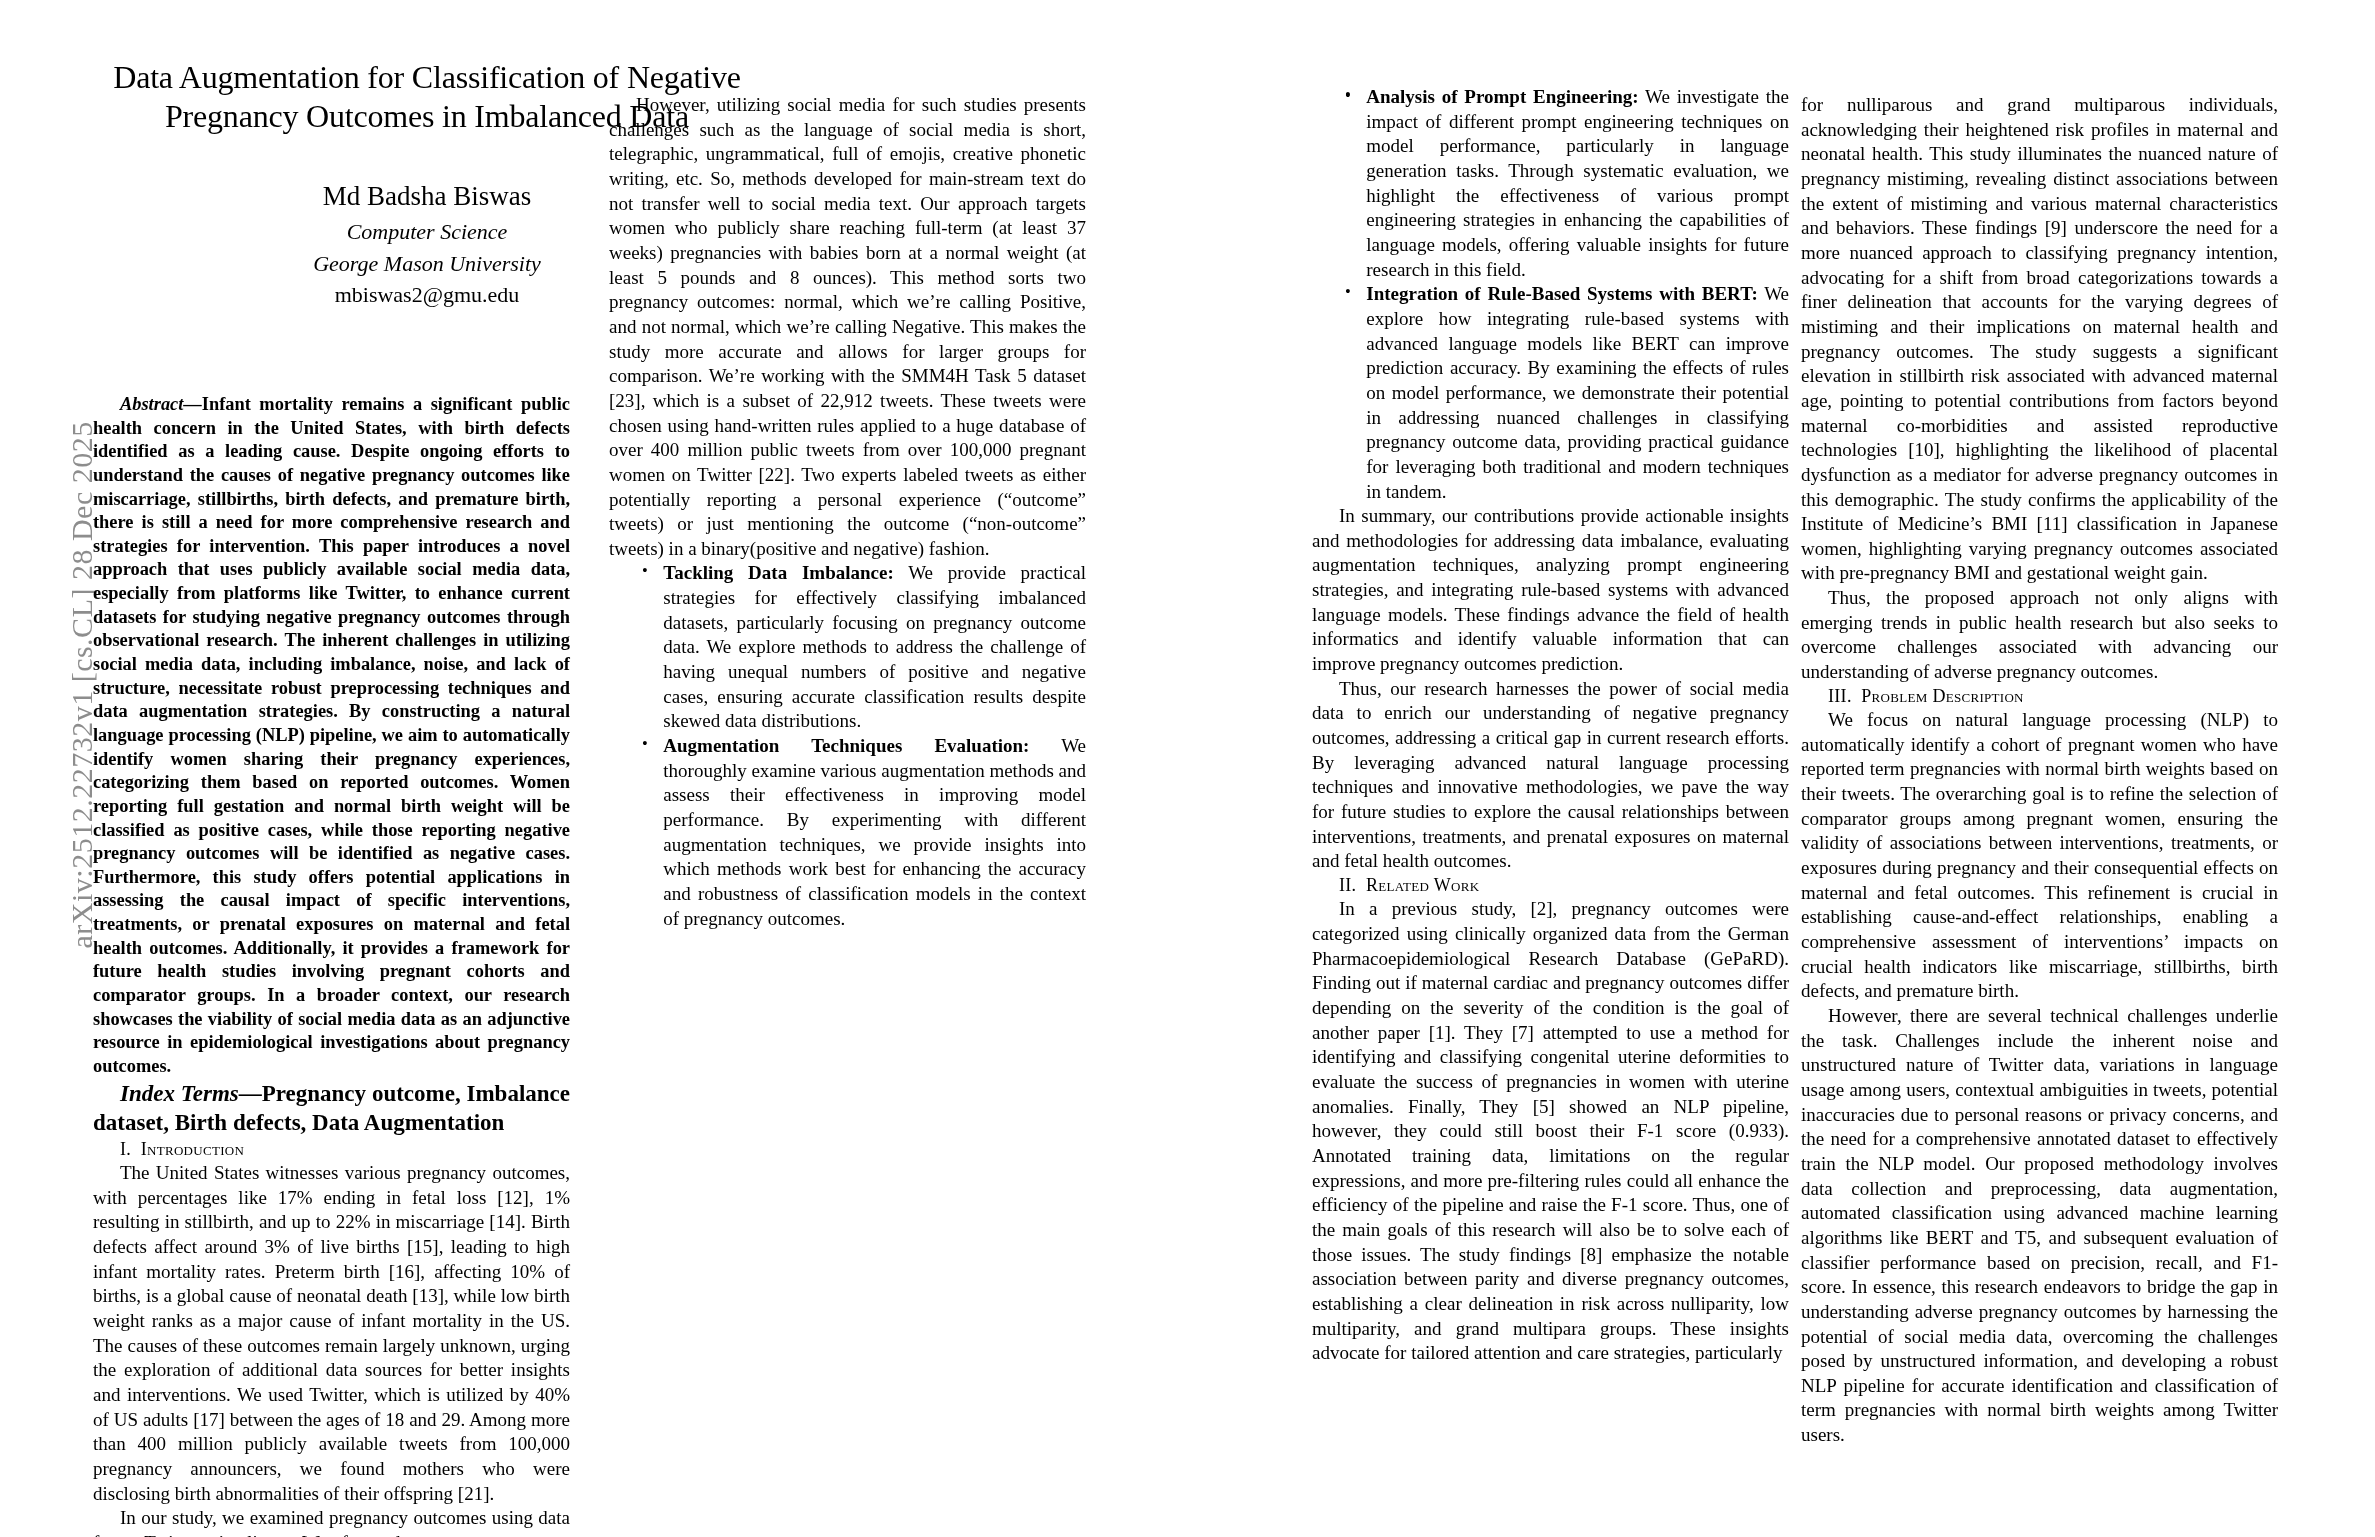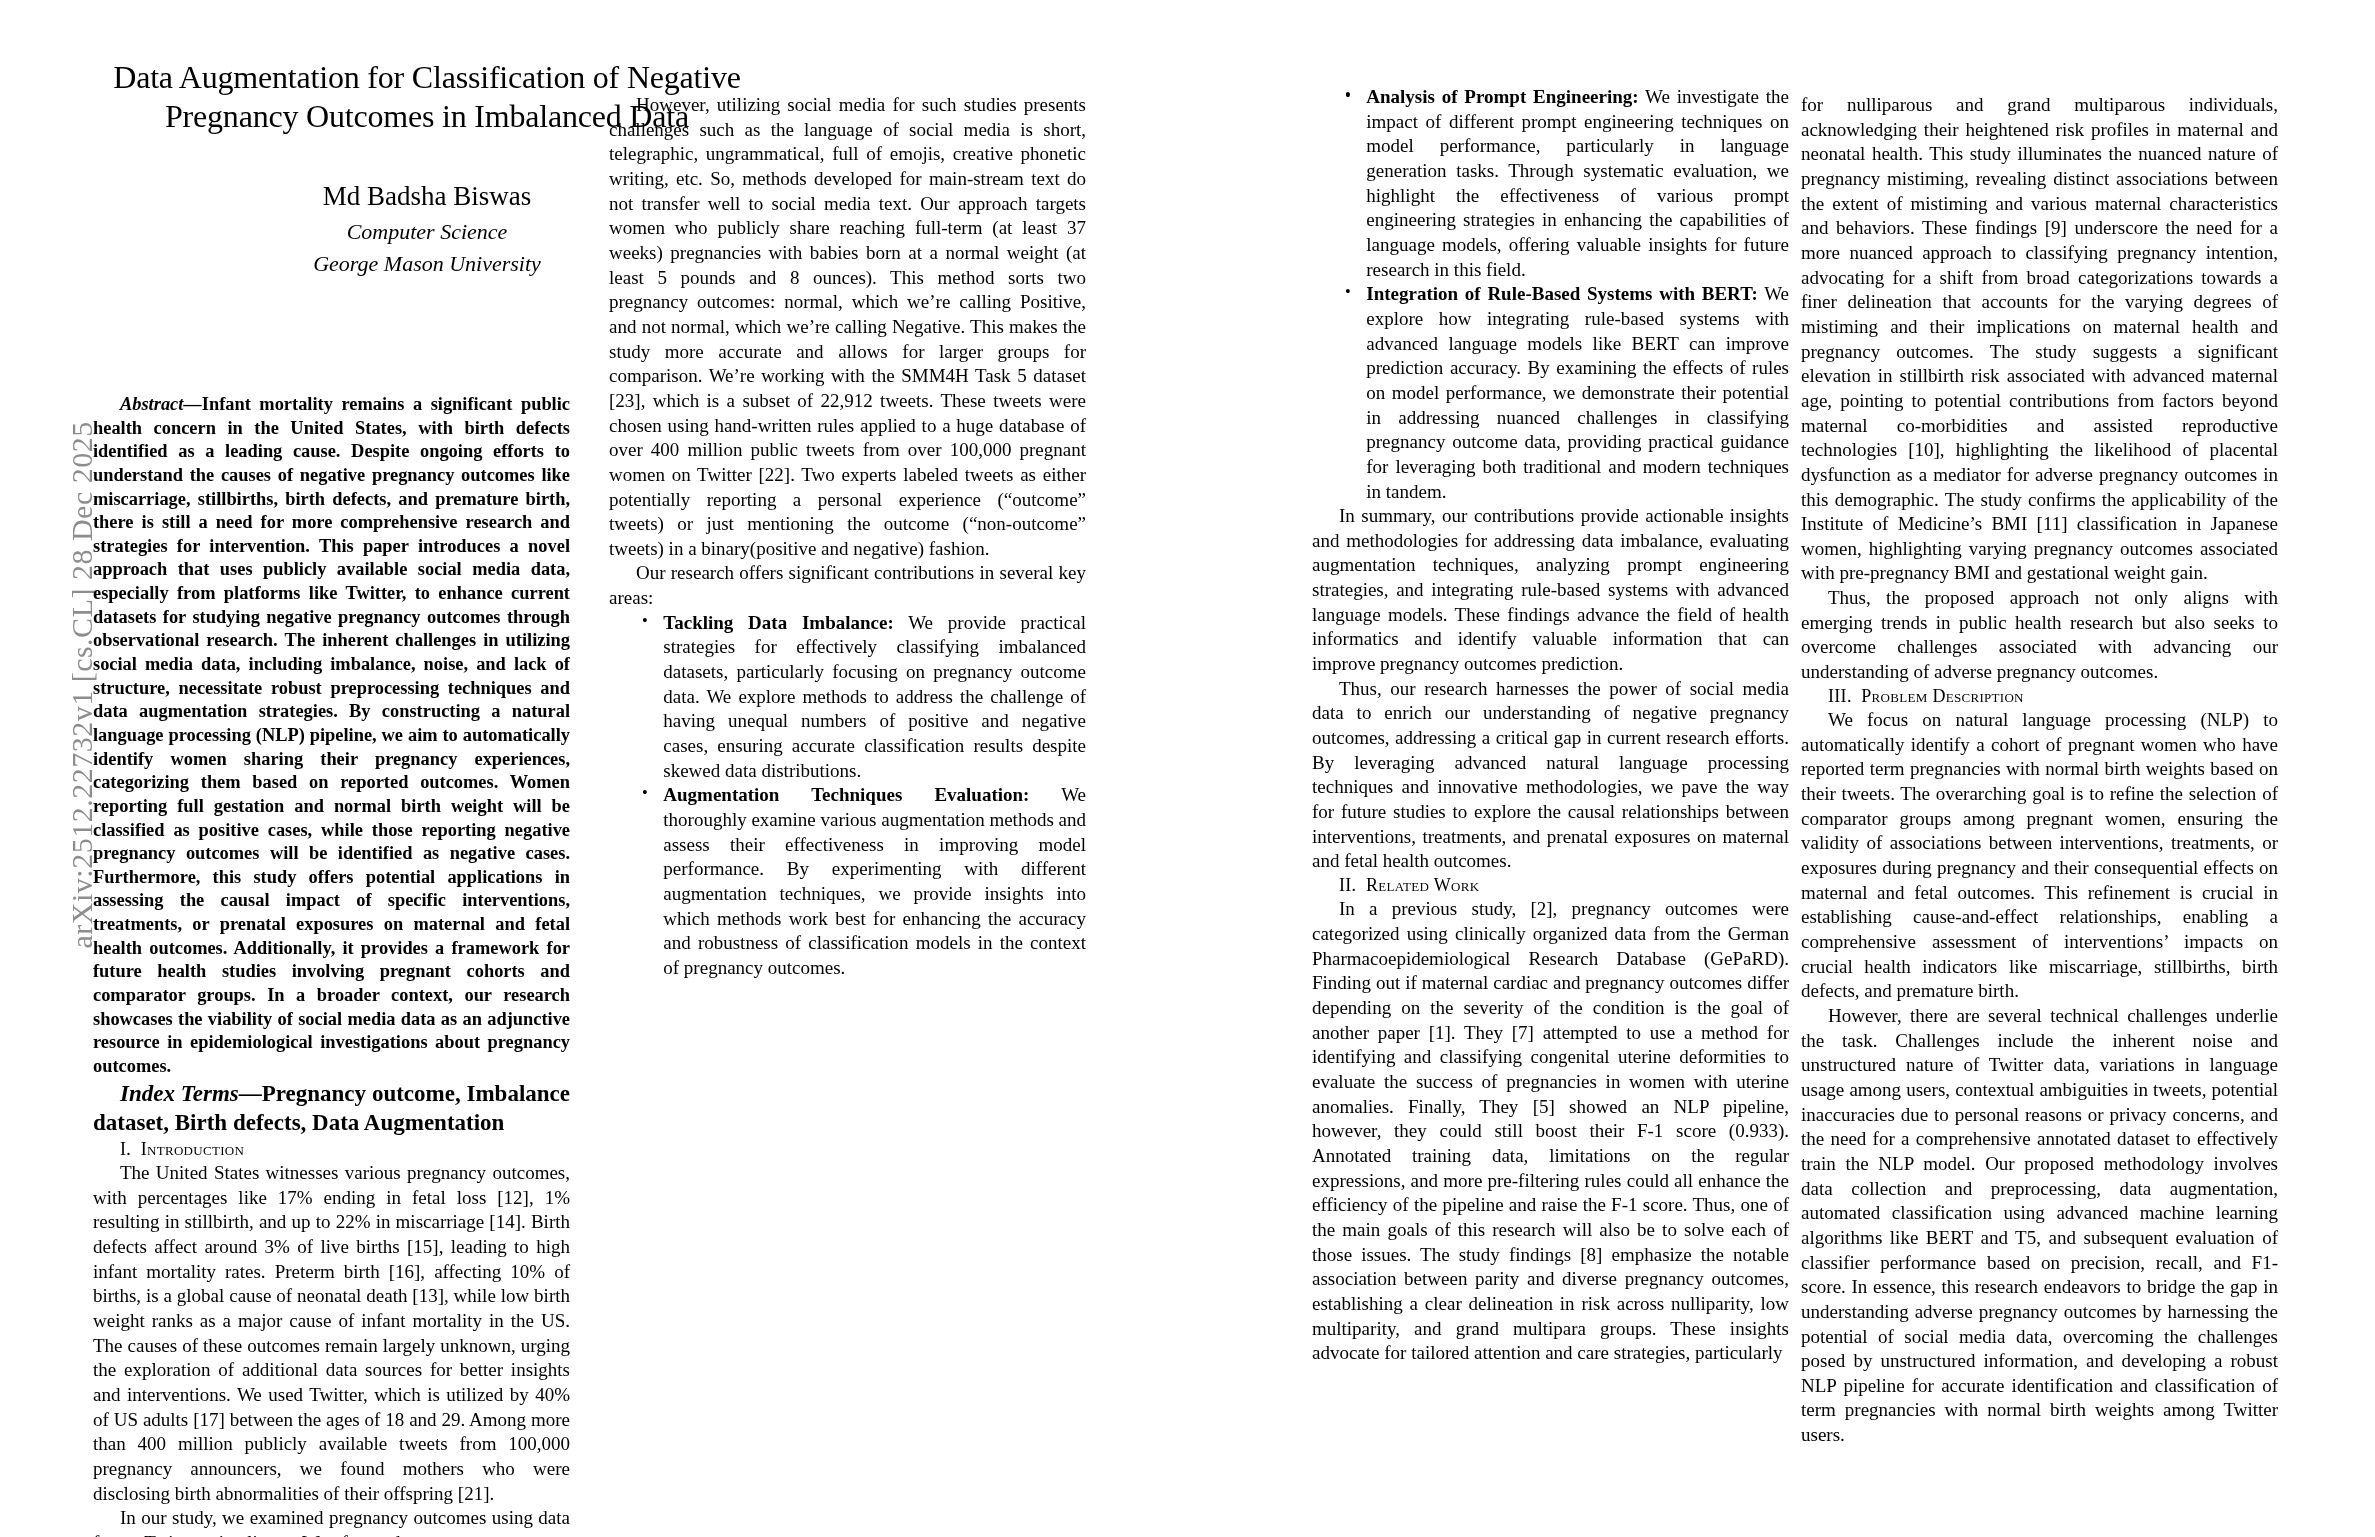--- a/index.html
+++ b/index.html
@@ -138,37 +138,37 @@
 <div class="page">
 
   <div class="arxiv-stamp">arXiv:2512.22732v1  [cs.CL]  28 Dec 2025</div>
 
   <div class="titleblock">
     <h1 class="paper-title">Data Augmentation for Classification of Negative Pregnancy Outcomes in Imbalanced Data</h1>
     <div class="authorblock">
       <div class="author-name">Md Badsha Biswas</div>
       <div class="author-dept">Computer Science</div>
       <div class="author-org">George Mason University</div>
+      <div class="author-mail">mbiswas2@gmu.edu</div>
     </div>
   </div>
 
   <div class="col col-1">
     <p class="abstract"><span class="lead">Abstract</span><span>—</span><span>Infant mortality remains a significant public health concern in the United States, with birth defects identified as a leading cause. Despite ongoing efforts to understand the causes of negative pregnancy outcomes like miscarriage, stillbirths, birth defects, and premature birth, there is still a need for more comprehensive research and strategies for intervention. This paper introduces a novel approach that uses publicly available social media data, especially from platforms like Twitter, to enhance current datasets for studying negative pregnancy outcomes through observational research. The inherent challenges in utilizing social media data, including imbalance, noise, and lack of structure, necessitate robust preprocessing techniques and data augmentation strategies. By constructing a natural language processing (NLP) pipeline, we aim to automatically identify women sharing their pregnancy experiences, categorizing them based on reported outcomes. Women reporting full gestation and normal birth weight will be classified as positive cases, while those reporting negative pregnancy outcomes will be identified as negative cases. Furthermore, this study offers potential applications in assessing the causal impact of specific interventions, treatments, or prenatal exposures on maternal and fetal health outcomes. Additionally, it provides a framework for future health studies involving pregnant cohorts and comparator groups. In a broader context, our research showcases the viability of social media data as an adjunctive resource in epidemiological investigations about pregnancy outcomes.</span></p>
 
     <p class="indexterms"><span class="lead">Index Terms</span><span>—</span><span>Pregnancy outcome, Imbalance dataset, Birth defects, Data Augmentation</span></p>
 
     <p class="sec-head"><span class="num">I.</span>&nbsp; <span>Introduction</span></p>
 
     <p>The United States witnesses various pregnancy outcomes, with percentages like 17% ending in fetal loss [12], 1% resulting in stillbirth, and up to 22% in miscarriage [14]. Birth defects affect around 3% of live births [15], leading to high infant mortality rates. Preterm birth [16], affecting 10% of births, is a global cause of neonatal death [13], while low birth weight ranks as a major cause of infant mortality in the US. The causes of these outcomes remain largely unknown, urging the exploration of additional data sources for better insights and interventions. We used Twitter, which is utilized by 40% of US adults [17] between the ages of 18 and 29. Among more than 400 million publicly available tweets from 100,000 pregnancy announcers, we found mothers who were disclosing birth abnormalities of their offspring [21].</p>
     <p>In our study, we examined pregnancy outcomes using data from Twitter timelines. We focused on two outcomes: positive, where pregnancies result in full gestation and normal birth weight, and negative, which encompass miscarriages, stillbirths, birth defects, and premature births. However, we encountered a challenge: data are abundant for positive outcomes but scarce for negative ones. This is because mothers are less likely to share negative pregnancy experiences on social media. To address this data imbalance, we turned to augmentation techniques. Augmentation involves generating synthetic data to balance out the dataset. We explored various augmentation methods to tackle this issue and observed how they influenced the results differently. We aim to find the most effective augmentation technique to balance the data and improve the automatic extraction of negative pregnancy outcomes information from social media narrative text.</p>
   </div>
 
   <div class="col col-2">
     <p>However, utilizing social media for such studies presents challenges such as the language of social media is short, telegraphic, ungrammatical, full of emojis, creative phonetic writing, etc. So, methods developed for main-stream text do not transfer well to social media text. Our approach targets women who publicly share reaching full-term (at least 37 weeks) pregnancies with babies born at a normal weight (at least 5 pounds and 8 ounces). This method sorts two pregnancy outcomes: normal, which we’re calling Positive, and not normal, which we’re calling Negative. This makes the study more accurate and allows for larger groups for comparison. We’re working with the SMM4H Task 5 dataset [23], which is a subset of 22,912 tweets. These tweets were chosen using hand-written rules applied to a huge database of over 400 million public tweets from over 100,000 pregnant women on Twitter [22]. Two experts labeled tweets as either potentially reporting a personal experience (“outcome” tweets) or just mentioning the outcome (“non-outcome” tweets) in a binary(positive and negative) fashion.</p>
-    <p>Our research offers significant contributions in several key areas:</p>
 
     <ul class="bullets">
       <li><span class="b-lead">Tackling Data Imbalance:</span><span> We provide practical strategies for effectively classifying imbalanced datasets, particularly focusing on pregnancy outcome data. We explore methods to address the challenge of having unequal numbers of positive and negative cases, ensuring accurate classification results despite skewed data distributions.</span></li>
       <li><span class="b-lead">Augmentation Techniques Evaluation:</span><span> We thoroughly examine various augmentation methods and assess their effectiveness in improving model performance. By experimenting with different augmentation techniques, we provide insights into which methods work best for enhancing the accuracy and robustness of classification models in the context of pregnancy outcomes.</span></li>
     </ul>
   </div>
 
   <div class="col col-3">
     <ul class="bullets">
       <li style="list-style:none;"></li>

